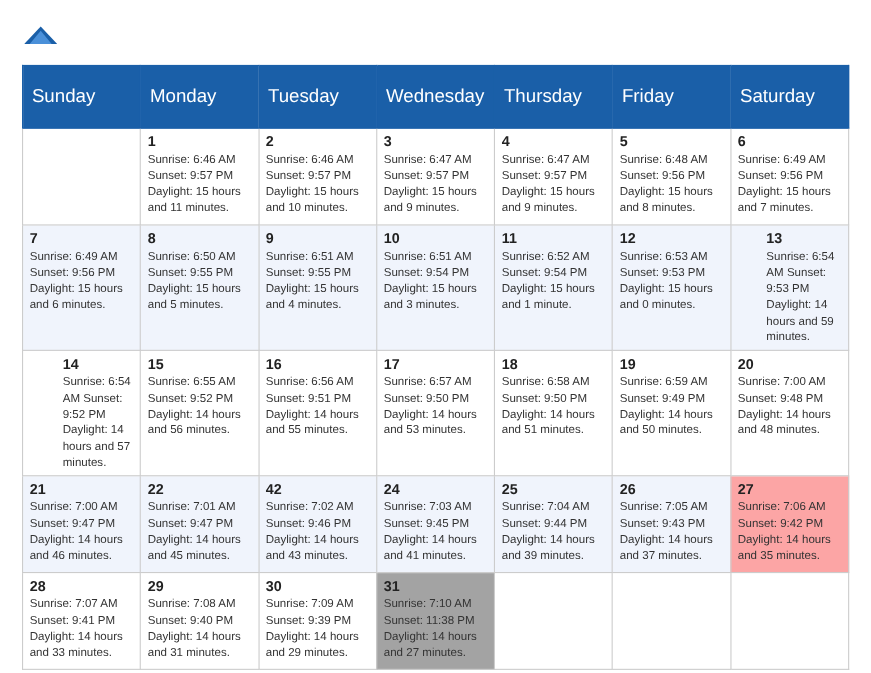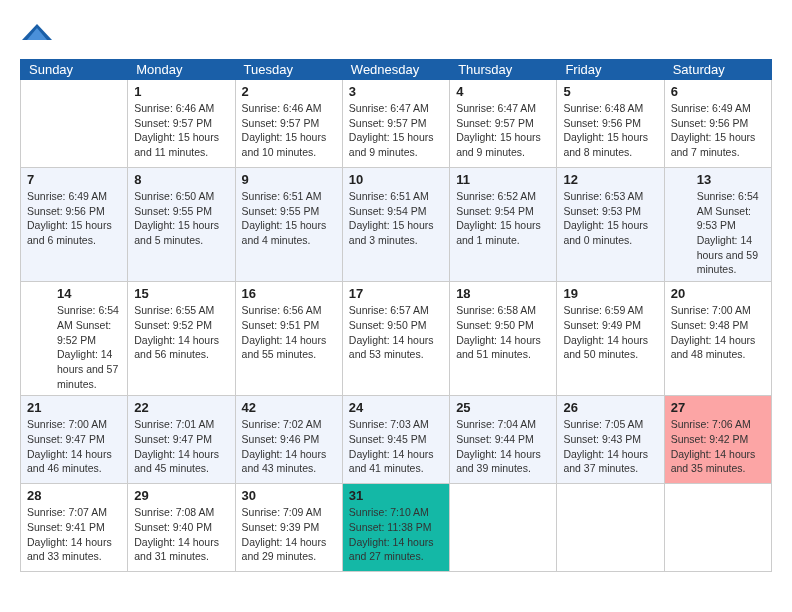--- a/index.html
+++ b/index.html
@@ -52,22 +52,22 @@
     .calendar-table {
       width: 100%;
       border-collapse: collapse;
       margin-top: 10px;
       font-size: 11px;
     }
     .calendar-table th {
       background-color: #1a5fa8;
       color: #fff;
       text-align: left;
-      padding: 2px 8px;
-      font-size: 13px;
+      padding: 18px 8px;
+      font-size: 17px;
       font-weight: normal;
       border: 1px solid #1a5fa8;
     }
     .calendar-table td {
       border: 1px solid #ccc;
       vertical-align: top;
       padding: 4px 6px;
       width: calc(100% / 7);
       height: 88px;
     }
@@ -343,21 +343,21 @@
 Daylight: 14 hours
 and 31 minutes.</div>
         </td>
         <td style="background-color: rgb(255, 255, 255);">
           <span class="day-number">30</span>
           <div class="day-info">Sunrise: 7:09 AM
 Sunset: 9:39 PM
 Daylight: 14 hours
 and 29 minutes.</div>
         </td>
-        <td style="background-color: #14b8a6;">
+        <td style="background-color: #a3a3a3;">
           <span class="day-number">31</span>
           <div class="day-info">Sunrise: 7:10 AM
 Sunset: 11:38 PM
 Daylight: 14 hours
 and 27 minutes.</div>
         </td>
         <td class="empty-cell"></td>
         <td class="empty-cell"></td>
         <td class="empty-cell"></td>
       </tr>

